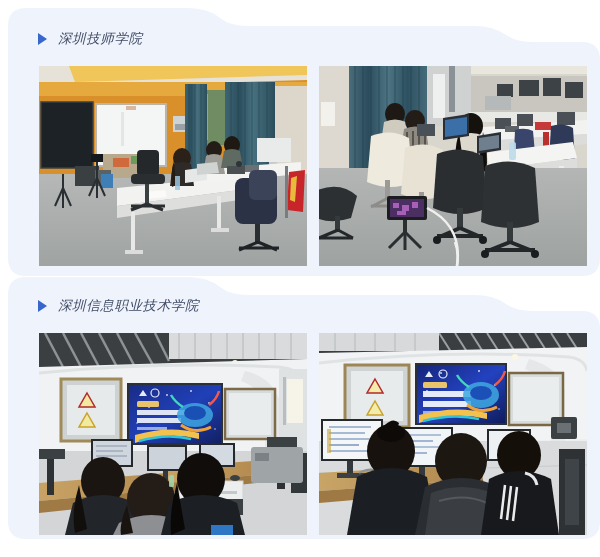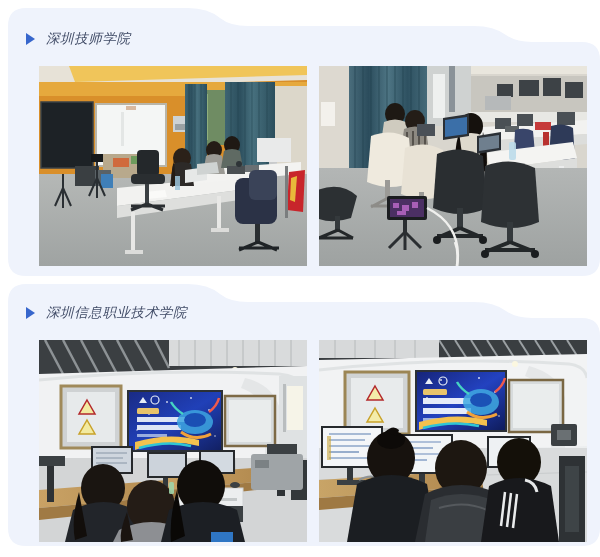--- a/index.html
+++ b/index.html
@@ -43,21 +43,21 @@
   .section-inner {
     position: relative;
     z-index: 2;
   }
 
   
   .sec-header {
     display: flex;
     align-items: center;
     height: 46px;
-    padding-left: 18px;
+    padding-left: 30px;
   }
   .play-icon {
     width: 0;
     height: 0;
     border-style: solid;
     border-width: 6px 0 6px 9px;
     border-color: transparent transparent transparent #3766cc;
     margin-right: 11px;
     flex: 0 0 auto;
   }
@@ -85,21 +85,21 @@
     flex: 0 0 auto;
   }
   .photo.tall { height: 202px; }
   .photo svg { display: block; width: 100%; height: 100%; }
 
   
   #section-1 { top: 4px; height: 272px; }
   #section-1 .sec-header { margin-top: 12px; }
   #section-1 .photo-row { margin-top: 4px; }
 
-  #section-2 { top: 280px; height: 266px; text-align: right; }
+  #section-2 { top: 273px; height: 266px; text-align: right; }
   #section-2 .sec-header { margin-top: 10px; }
   #section-2 .photo-row { margin-top: 4px; }
 </style>
 </head>
 <body>
 
 <div class="page">
 
   <div class="section" id="section-1">
     <div class="section-bg">

